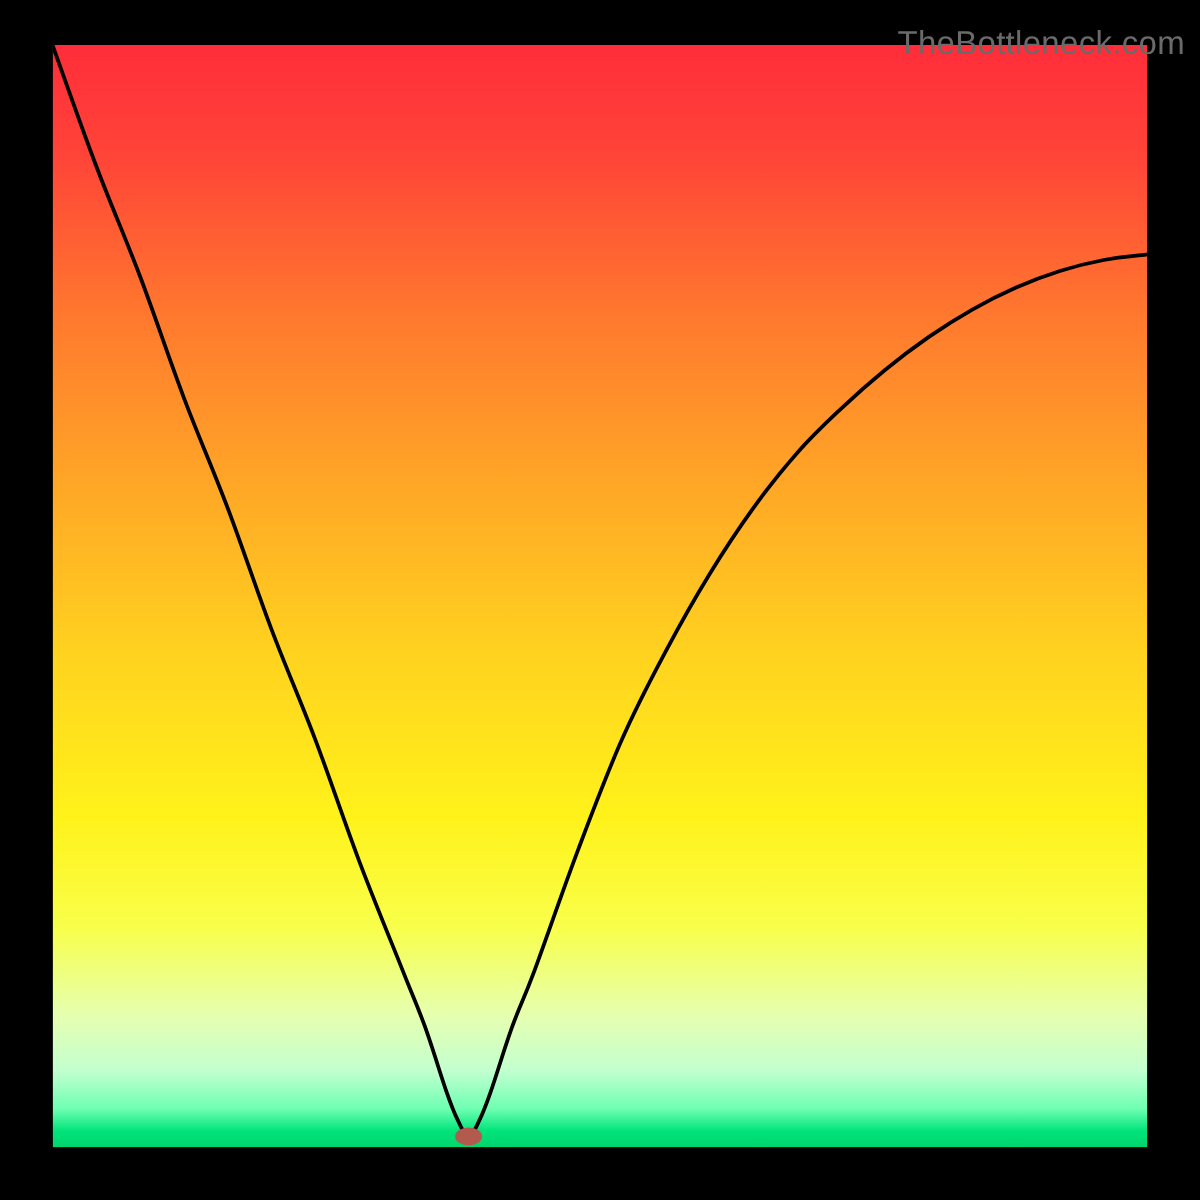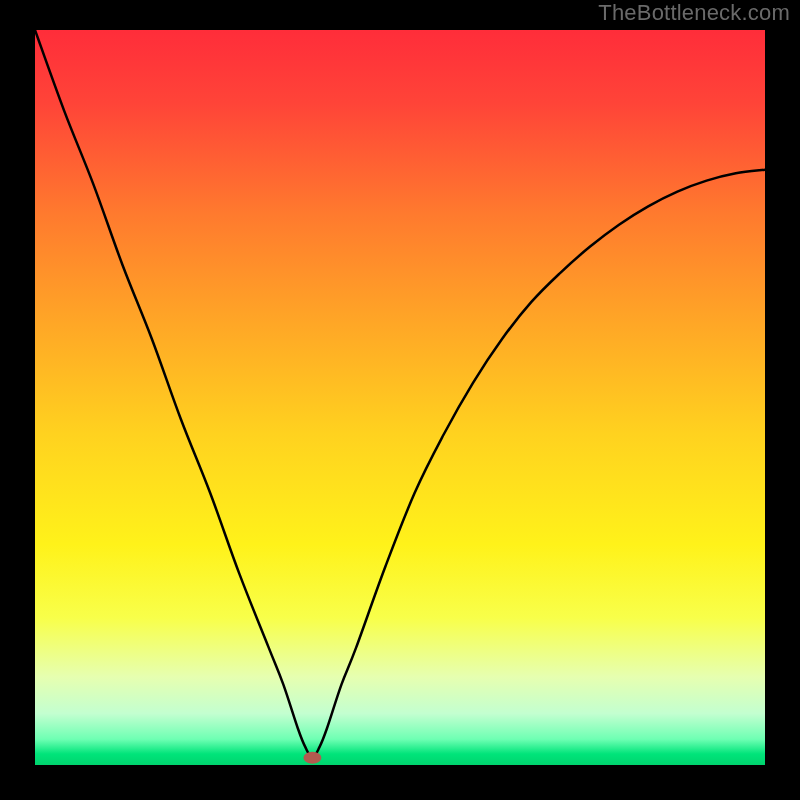--- a/index.html
+++ b/index.html
@@ -11,21 +11,21 @@
     overflow: hidden;
     font-family: Arial, Helvetica, sans-serif;
   }
   .wrap {
     position: relative;
     width: 800px;
     height: 800px;
   }
   .watermark {
     position: absolute;
-    top: 0;
+    top: 16px;
     right: 10px;
     color: #6a6a6a;
     font-size: 22px;
     font-weight: 500;
     letter-spacing: 0.2px;
     z-index: 5;
   }
   .plot {
     position: absolute;
     left: 35px;

